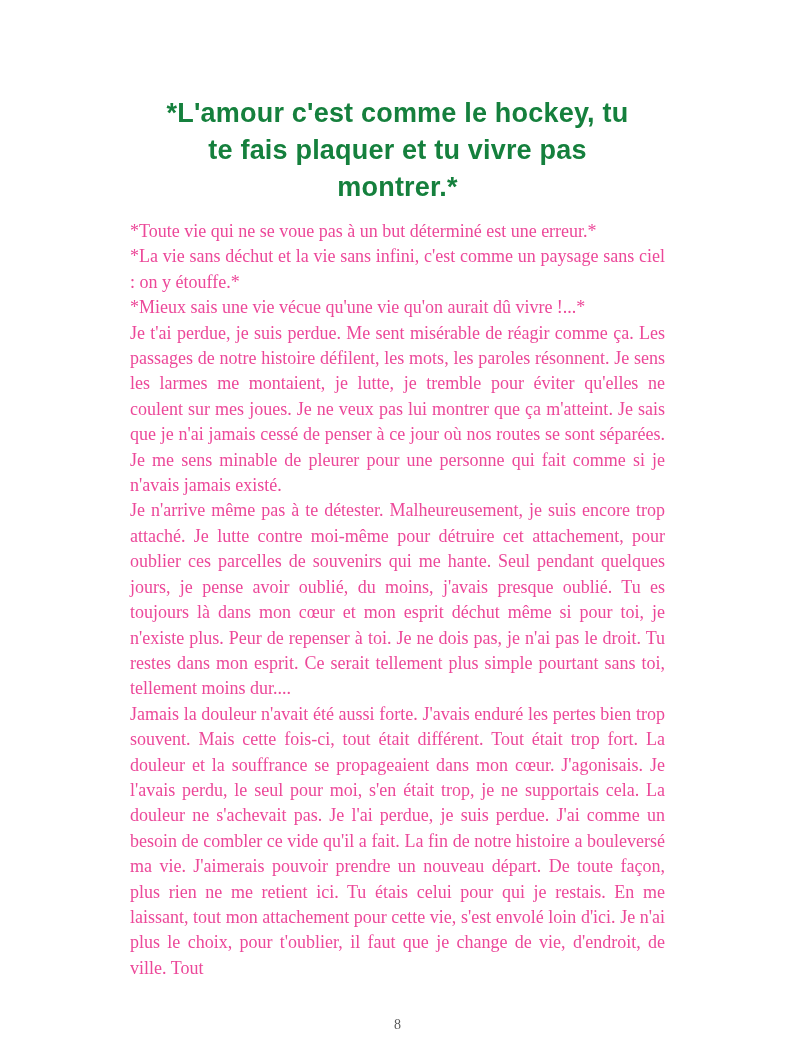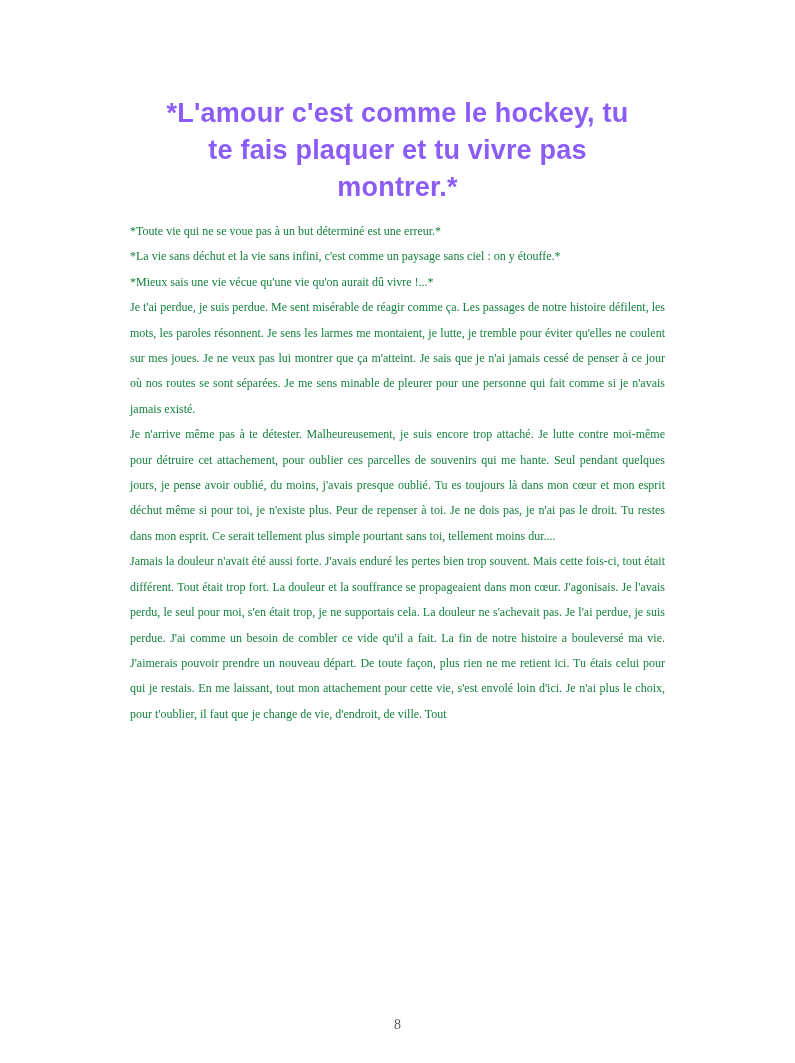--- a/index.html
+++ b/index.html
@@ -20,30 +20,30 @@
     margin: 0 130px;
     width: 535px;
   }
   .title {
     margin: 95px 0 0 0;
     font-family: "Liberation Sans", sans-serif;
     font-weight: bold;
     font-size: 27px;
     line-height: 37px;
     text-align: center;
-    color: #8b5cf6;
+    color: #15803d;
     letter-spacing: 0.2px;
   }
   .title-line { display: block; }
   .body-text {
     margin-top: 13px;
     font-family: "Liberation Serif", serif;
-    font-size: 12px;
+    font-size: 18px;
     line-height: 25.4px;
-    color: #15803d;
+    color: #ec4899;
     text-align: justify;
   }
   .body-text p {
     margin: 0;
     padding: 0;
   }
   .page-number {
     position: absolute;
     left: 0;
     right: 0;

